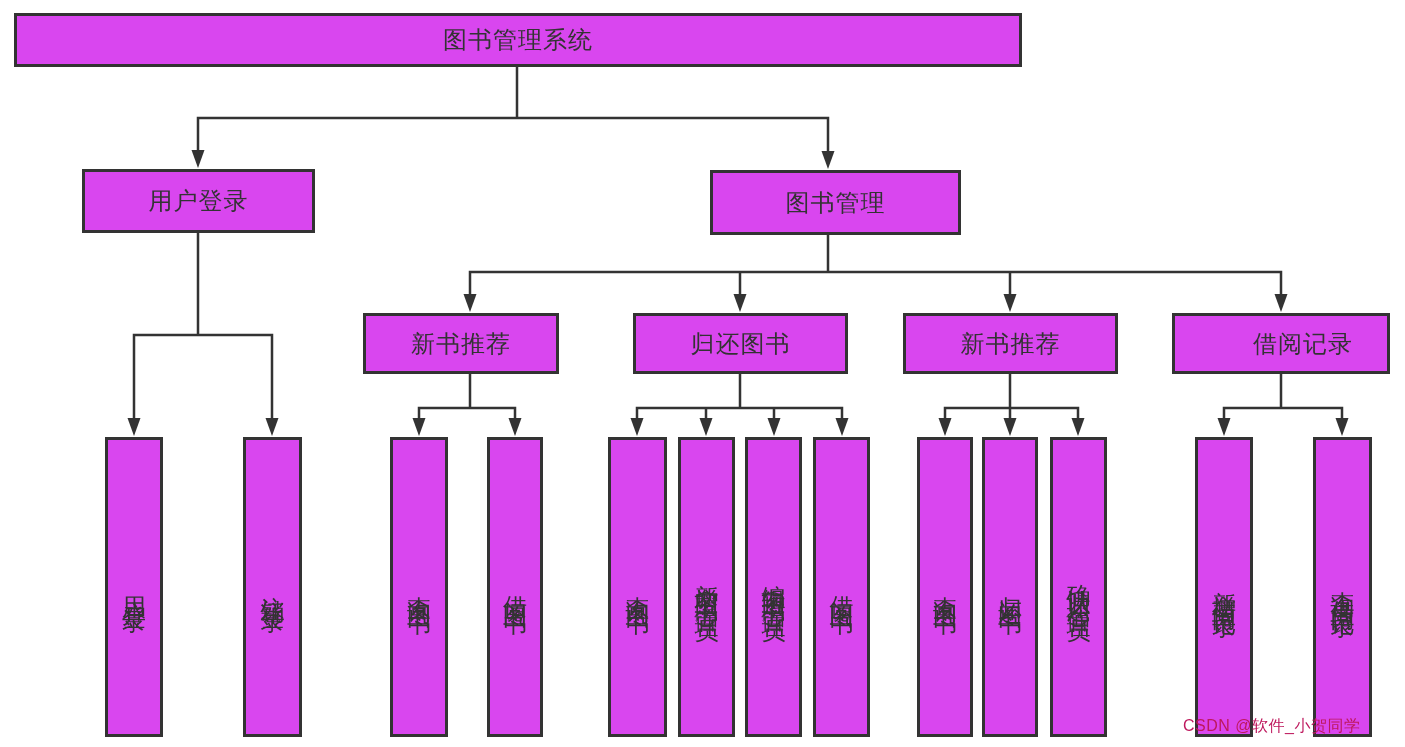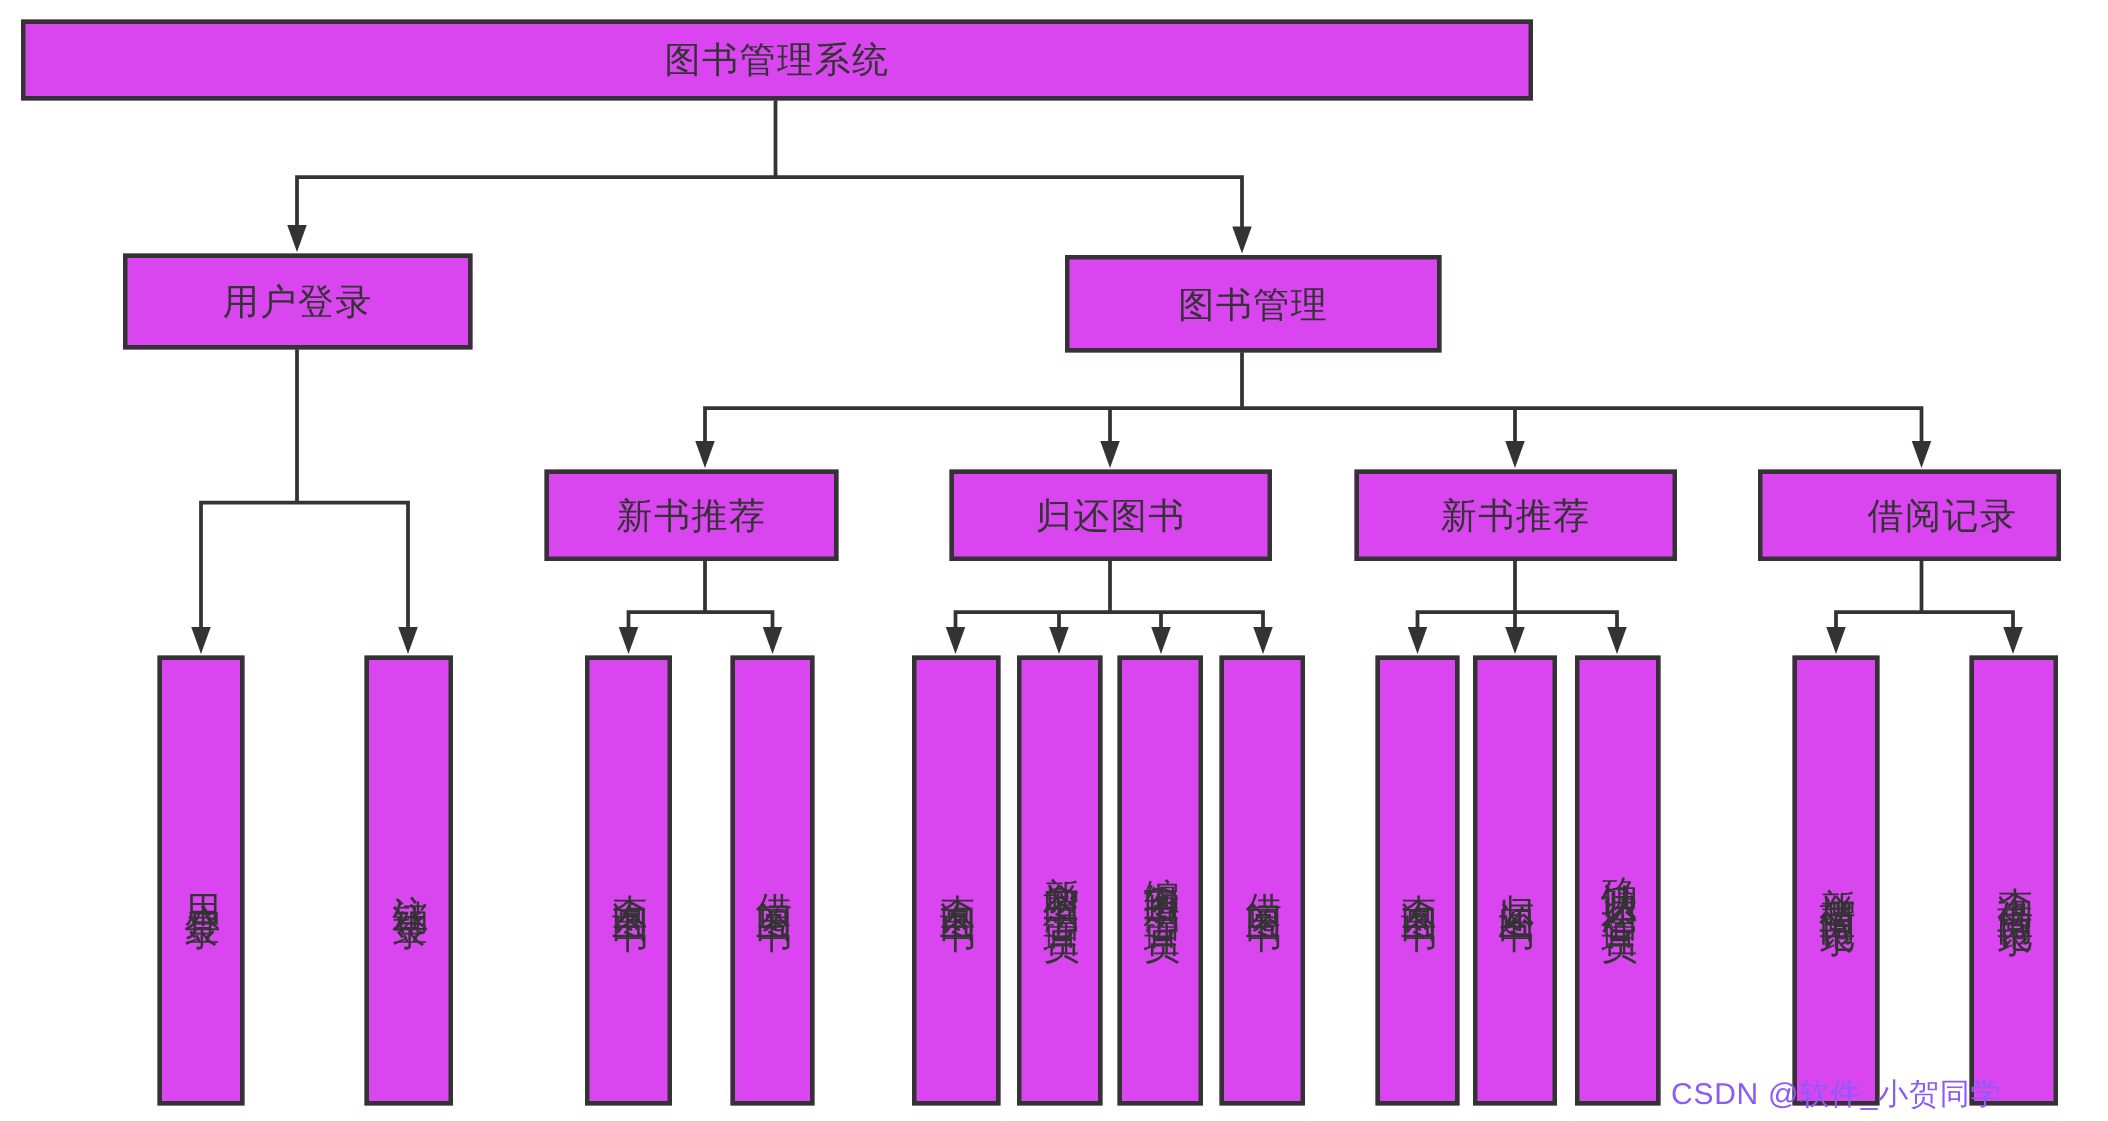--- a/index.html
+++ b/index.html
@@ -26,24 +26,24 @@
   .node.v{font-size:24px;}
   .node.v .vtxt{
     writing-mode:vertical-rl;
     text-orientation:mixed;
     letter-spacing:5px;
     line-height:1;
     white-space:nowrap;
   }
   .watermark{
     position:absolute;
-    left:1114px;top:716px;
+    left:1183px;top:716px;
     z-index:3;
-    font-size:20px;
-    color:#8b5cf6;
+    font-size:16px;
+    color:#be185d;
     letter-spacing:0.5px;
     white-space:nowrap;
   }
 </style>
 </head>
 <body>
 
 <div class="stage">
 
   <svg class="connectors" width="1405" height="747" viewBox="0 0 1405 747" xmlns="http://www.w3.org/2000/svg">
@@ -80,21 +80,21 @@
   </svg>
 
   <div class="node h" style="left:14px;top:13px;width:1008px;height:54px;">图书管理系统</div>
 
   <div class="node h" style="left:82px;top:169px;width:233px;height:64px;">用户登录</div>
   <div class="node h" style="left:710px;top:170px;width:251px;height:65px;">图书管理</div>
 
   <div class="node h" style="left:363px;top:313px;width:196px;height:61px;">新书推荐</div>
   <div class="node h" style="left:633px;top:313px;width:215px;height:61px;">归还图书</div>
   <div class="node h" style="left:903px;top:313px;width:215px;height:61px;">新书推荐</div>
-  <div class="node h" style="left:1172px;top:313px;width:202px;height:61px;padding-left:44px;">借阅记录</div>
+  <div class="node h" style="left:1172px;top:313px;width:218px;height:61px;padding-left:44px;">借阅记录</div>
 
   <div class="node v" style="left:105px;top:437px;width:58px;height:300px;">
     <span class="vtxt">用户登录</span>
   </div>
   <div class="node v" style="left:243px;top:437px;width:59px;height:300px;">
     <span class="vtxt">注销登录</span>
   </div>
 
   <div class="node v" style="left:390px;top:437px;width:58px;height:300px;">
     <span class="vtxt">查询图书</span>

